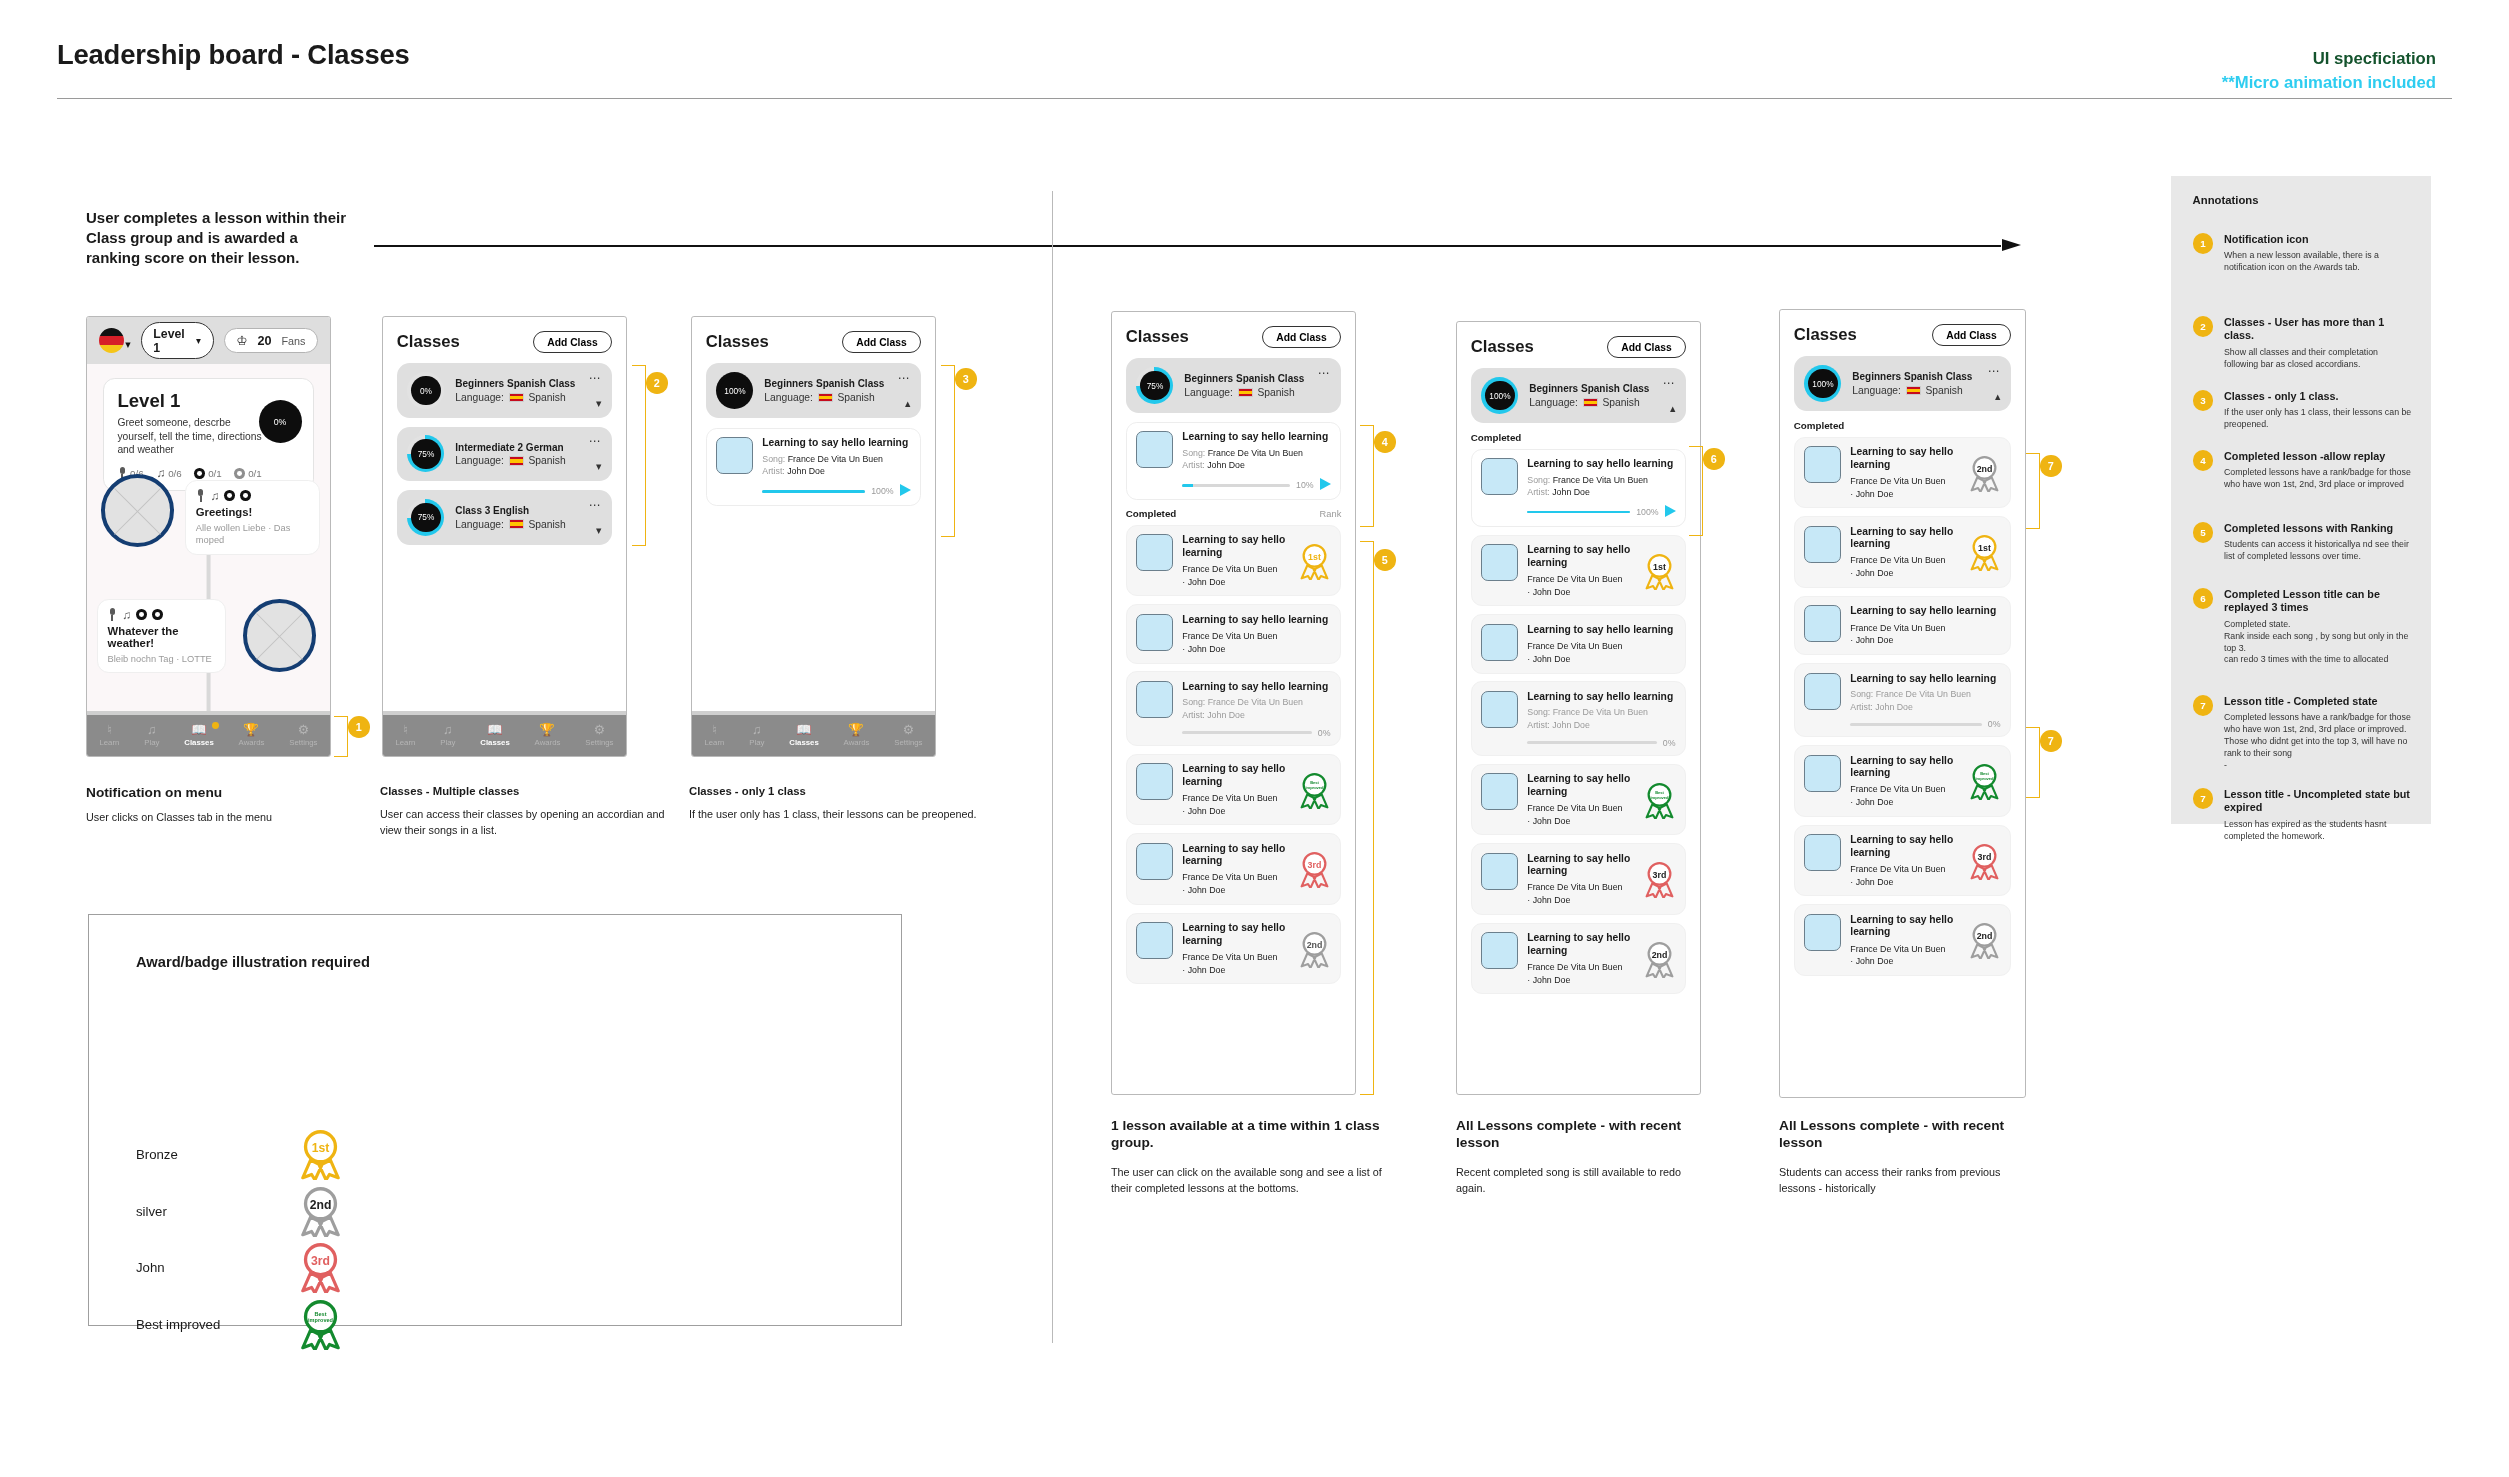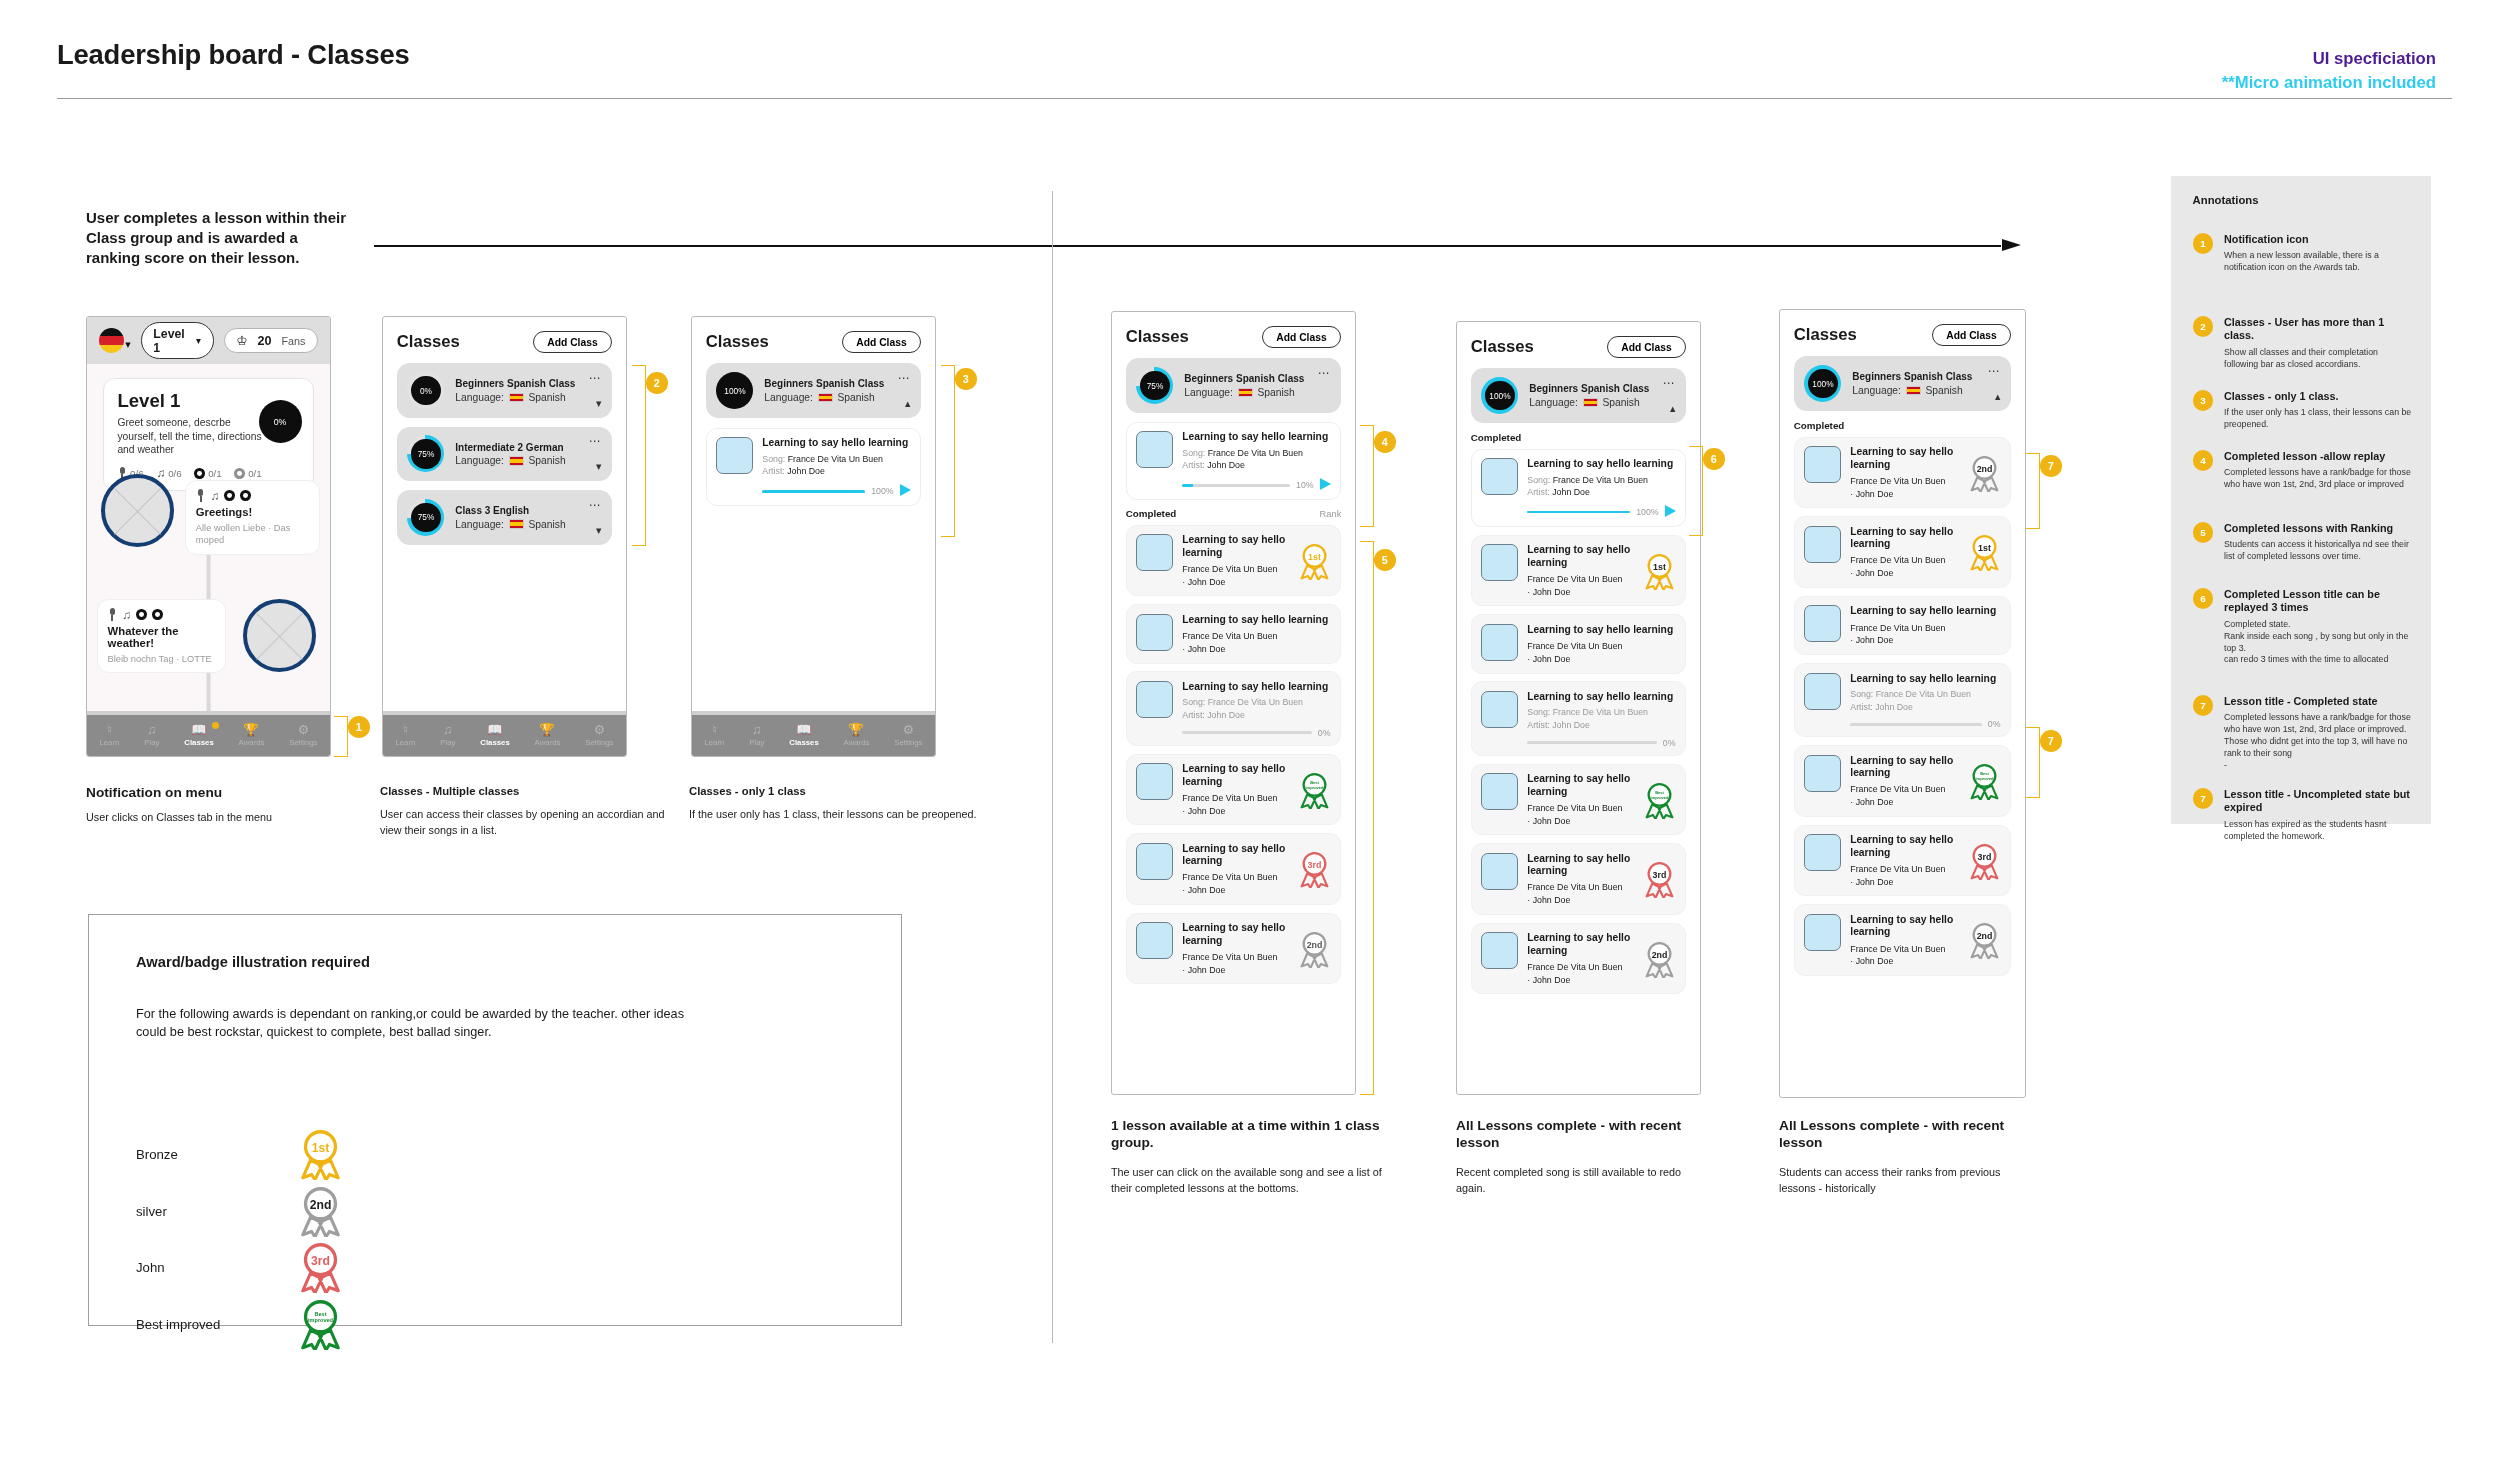--- a/index.html
+++ b/index.html
@@ -14,21 +14,21 @@
 
   
   #page-header { position: absolute; left: 0; top: 0; width: 2509px; height: 106px; }
   #doc-title {
     position: absolute; left: 57px; top: 39px;
     font-size: 27.4px; font-weight: bold; letter-spacing: -0.2px;
     font-stretch: condensed;
   }
   #spec-label {
     position: absolute; right: 73px; top: 49px;
-    font-size: 16.7px; font-weight: bold; color: #4c1d95; text-align: right;
+    font-size: 16.7px; font-weight: bold; color: #14532d; text-align: right;
   }
   #micro-label {
     position: absolute; right: 73px; top: 73px;
     font-size: 16.7px; font-weight: bold; color: #2ecdf0; text-align: right;
   }
   #header-rule {
     position: absolute; left: 57px; top: 98px; width: 2395px; height: 1px;
     background: #9a9a9a;
   }
 
@@ -974,21 +974,20 @@
     <span>7</span>
   </div>
 
 <div class="caption" style="left:1779px; top:1117px; width:255px;">
   <div class="ct">All Lessons complete - with recent lesson</div>
   <div class="cb" style="margin-top:13.7px;">Students can access their ranks from previous lessons - historically</div>
 </div>
 
 <div id="award-box">
   <h3>Award/badge  illustration required</h3>
-  <div class="desc">For the following awards is dependant on ranking,or could be awarded by the teacher.  other ideas could be best rockstar, quickest to complete, best ballad singer.</div>
 
   <div class="award-row" style="top:214px;">
     <span class="an">Bronze</span>
     <svg width="45" height="51" viewBox="0 0 40 46">
       <path d="M11 28 L4 44 L12 41 L15 46 L21 33 Z M29 28 L36 44 L28 41 L25 46 L19 33 Z" fill="none" stroke="#efb412" stroke-width="2.8" stroke-linejoin="round"></path>
       <circle cx="20" cy="16" r="13.5" fill="#fff" stroke="#efb412" stroke-width="3"></circle>
       <text x="20" y="21" text-anchor="middle" font-family="Liberation Sans, sans-serif" font-size="11" font-weight="bold" fill="#efb412">1st</text>
     </svg>
   </div>
   <div class="award-row" style="top:271px;">

